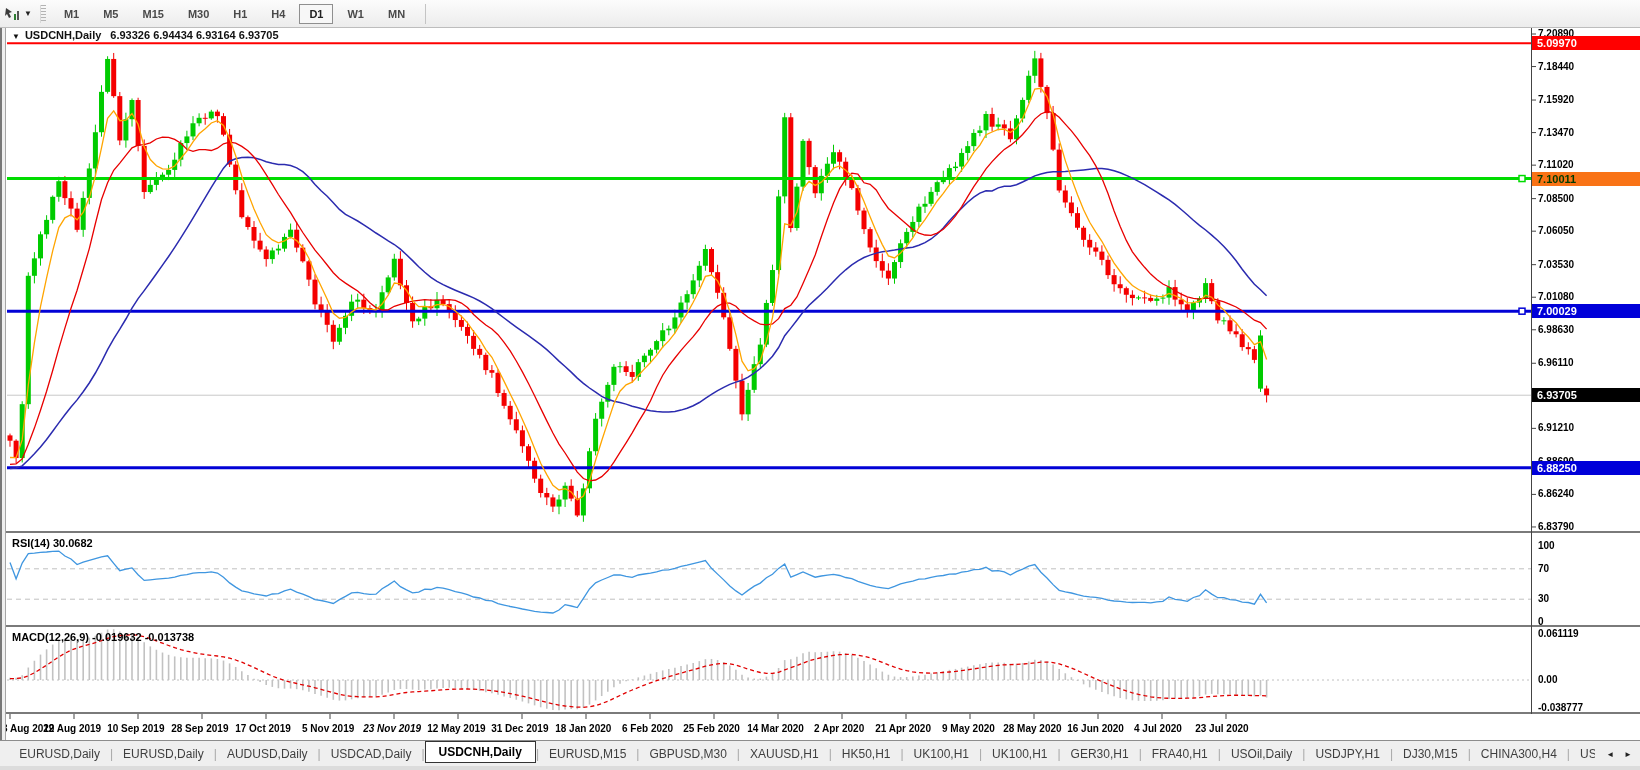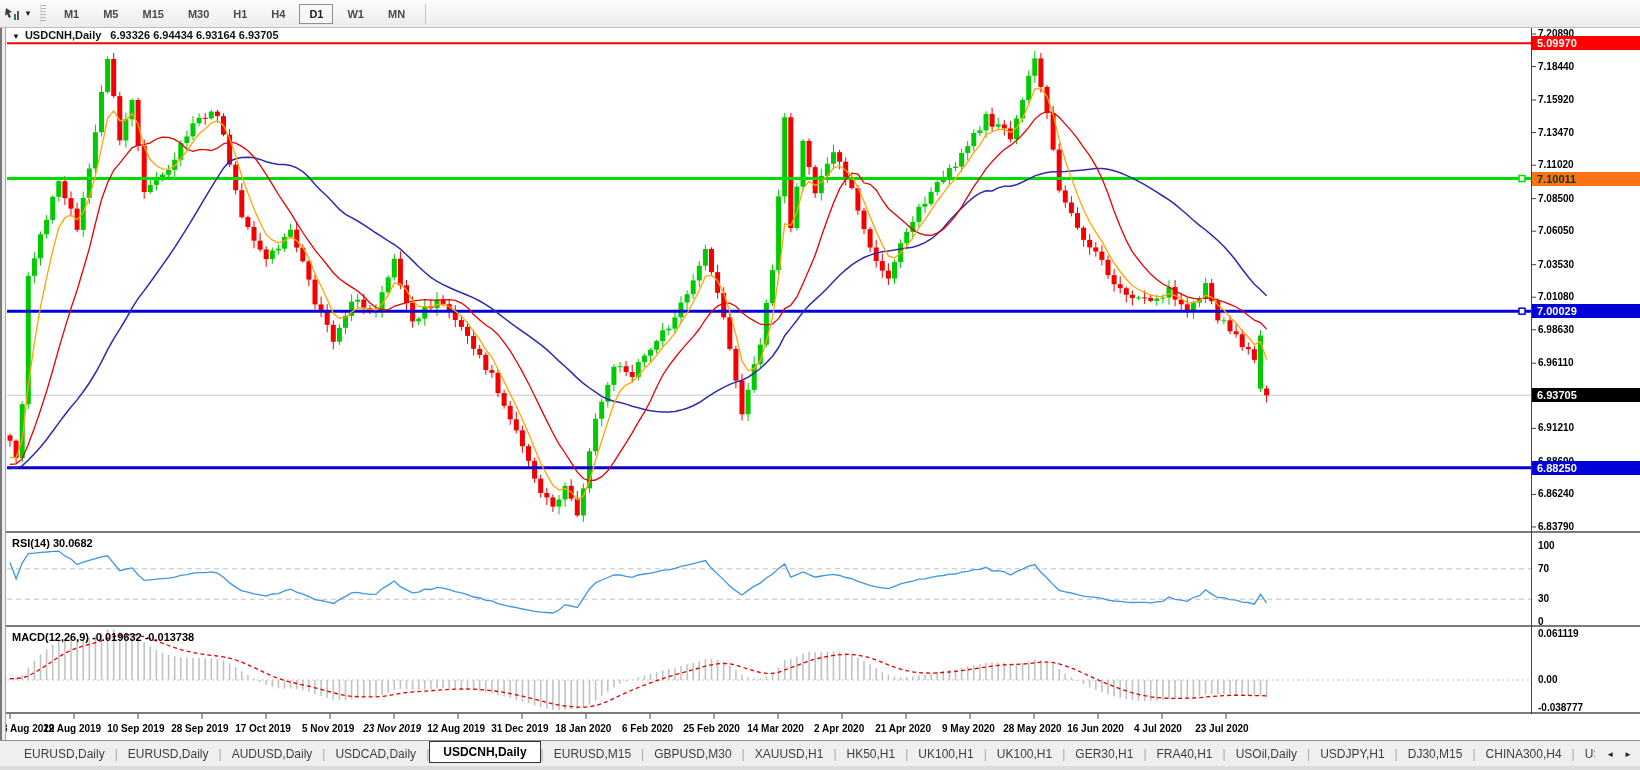--- a/index.html
+++ b/index.html
@@ -39,21 +39,21 @@
     position:absolute;left:1532px;width:108px;height:14px;box-sizing:border-box;
     font-size:11px;font-weight:700;line-height:14px;padding-left:5px;z-index:12;
   }
   .left-edge{position:absolute;top:27px;left:0;width:6px;height:743px;z-index:20;
     background:linear-gradient(to right,#777 0 2px,#efefef 2px 5px,#a5a5a5 5px 6px);}
   
   .tabbar{
     position:absolute;top:740px;left:0;width:1640px;height:26px;
     background:#efefef;border-top:1px solid #8c8c8c;
     display:flex;align-items:center;padding-left:14px;box-sizing:border-box;
-    overflow:hidden;z-index:25;
+    overflow:hidden;z-index:25;justify-content:flex-end;
   }
   .tab{font-size:12px;color:#3f3f3f;padding:3px 10px;white-space:nowrap;cursor:default;}
   .tab.active{background:#fff;border:1px solid #333;font-weight:700;color:#000;
     padding:3px 13px;position:relative;top:-2px;}
   .tab-sep{color:#a8a8a8;font-size:12px;}
   .tab-arrows{position:absolute;right:3px;top:0;height:26px;display:flex;align-items:center;
     background:#efefef;padding-left:6px;z-index:26;}
   .tab-arrows span{font-size:8px;color:#222;margin:0 5px;cursor:default;}
   .statusstrip{position:absolute;top:766px;left:0;width:1640px;height:4px;background:#dcdcdc;z-index:25;}
 </style>
@@ -787,21 +787,21 @@
     <div class="lbl" style="left: 1538px; top: 454.85px;">6.88690</div>
     <div class="lbl" style="left: 1538px; top: 487.404px;">6.86240</div>
     <div class="lbl" style="left: 1538px; top: 519.958px;">6.83790</div>
     <div class="lbl" style="left: 2px; top: 722px;">3 Aug 2019</div>
     <div class="lbl" style="left: 43.2px; top: 722px;">22 Aug 2019</div>
     <div class="lbl" style="left: 107.2px; top: 722px;">10 Sep 2019</div>
     <div class="lbl" style="left: 171.2px; top: 722px;">28 Sep 2019</div>
     <div class="lbl" style="left: 235.2px; top: 722px;">17 Oct 2019</div>
     <div class="lbl" style="left: 302px; top: 722px;">5 Nov 2019</div>
     <div class="lbl" style="left: 363.2px; top: 722px; font-style: italic;">23 Nov 2019</div>
-    <div class="lbl" style="left: 427.2px; top: 722px;">12 Aug 2019</div>
+    <div class="lbl" style="left: 427.2px; top: 722px;">12 May 2019</div>
     <div class="lbl" style="left: 491.2px; top: 722px;">31 Dec 2019</div>
     <div class="lbl" style="left: 555.2px; top: 722px;">18 Jan 2020</div>
     <div class="lbl" style="left: 622px; top: 722px;">6 Feb 2020</div>
     <div class="lbl" style="left: 683.2px; top: 722px;">25 Feb 2020</div>
     <div class="lbl" style="left: 747.2px; top: 722px;">14 Mar 2020</div>
     <div class="lbl" style="left: 814px; top: 722px;">2 Apr 2020</div>
     <div class="lbl" style="left: 875.2px; top: 722px;">21 Apr 2020</div>
     <div class="lbl" style="left: 942px; top: 722px;">9 May 2020</div>
     <div class="lbl" style="left: 1003.2px; top: 722px;">28 May 2020</div>
     <div class="lbl" style="left: 1067.2px; top: 722px;">16 Jun 2020</div>

